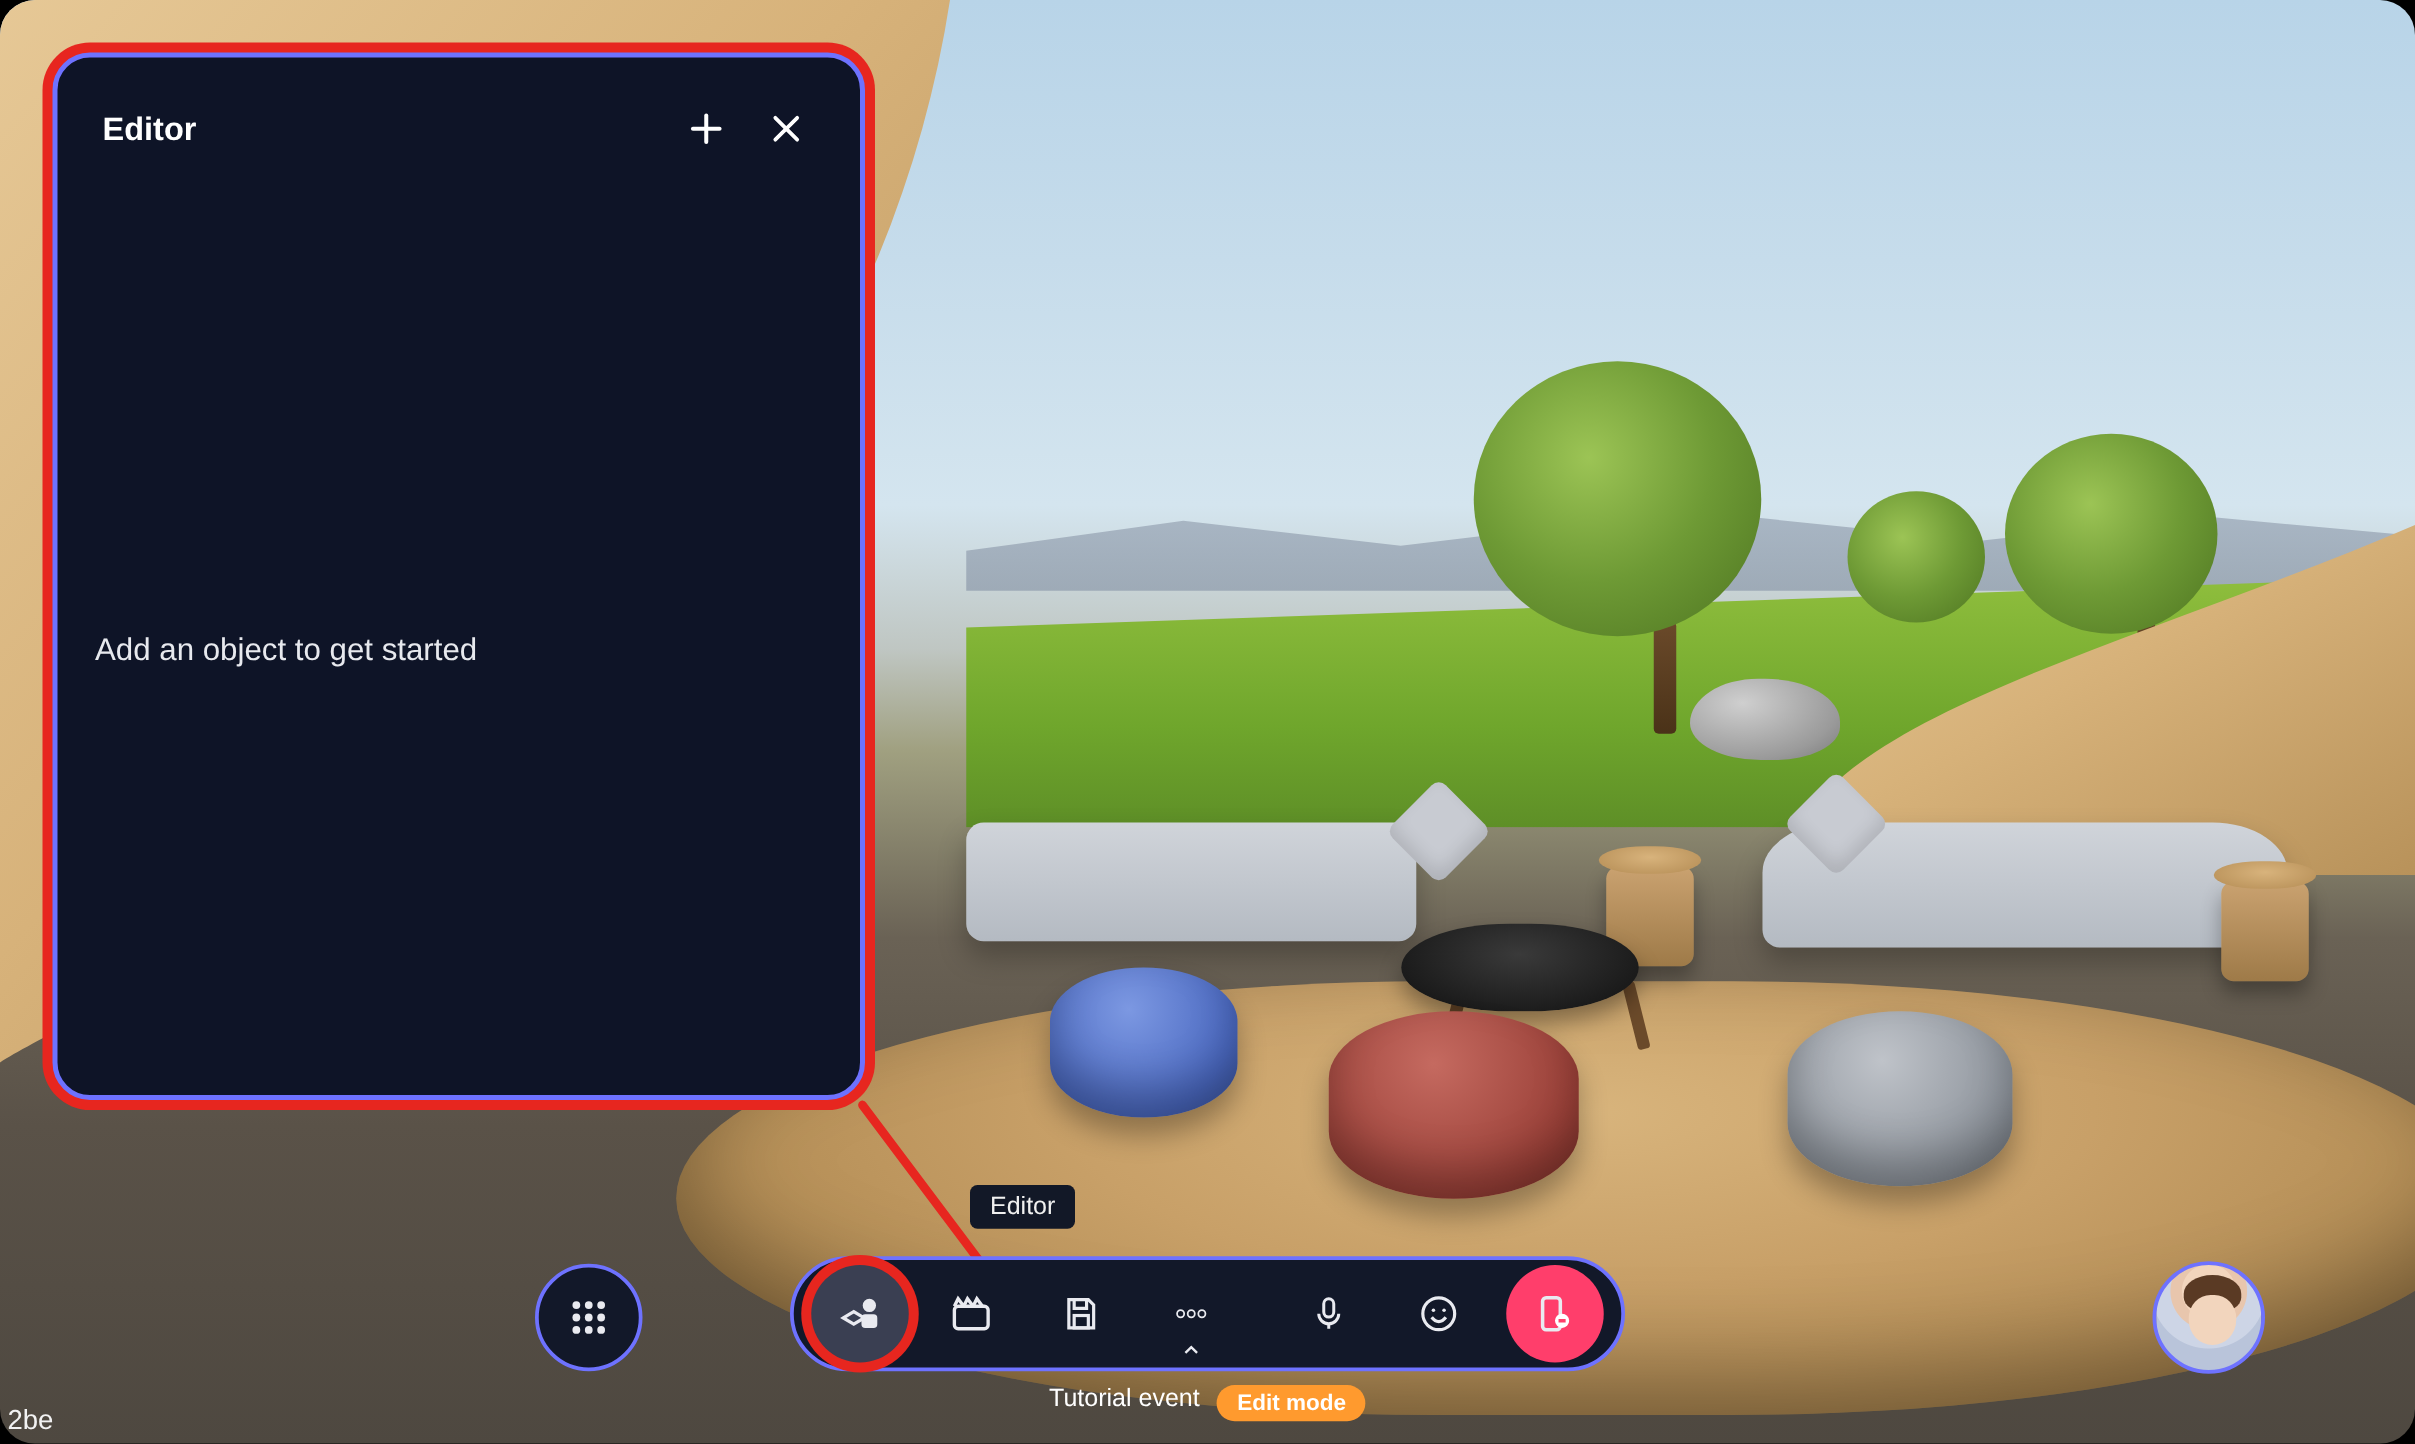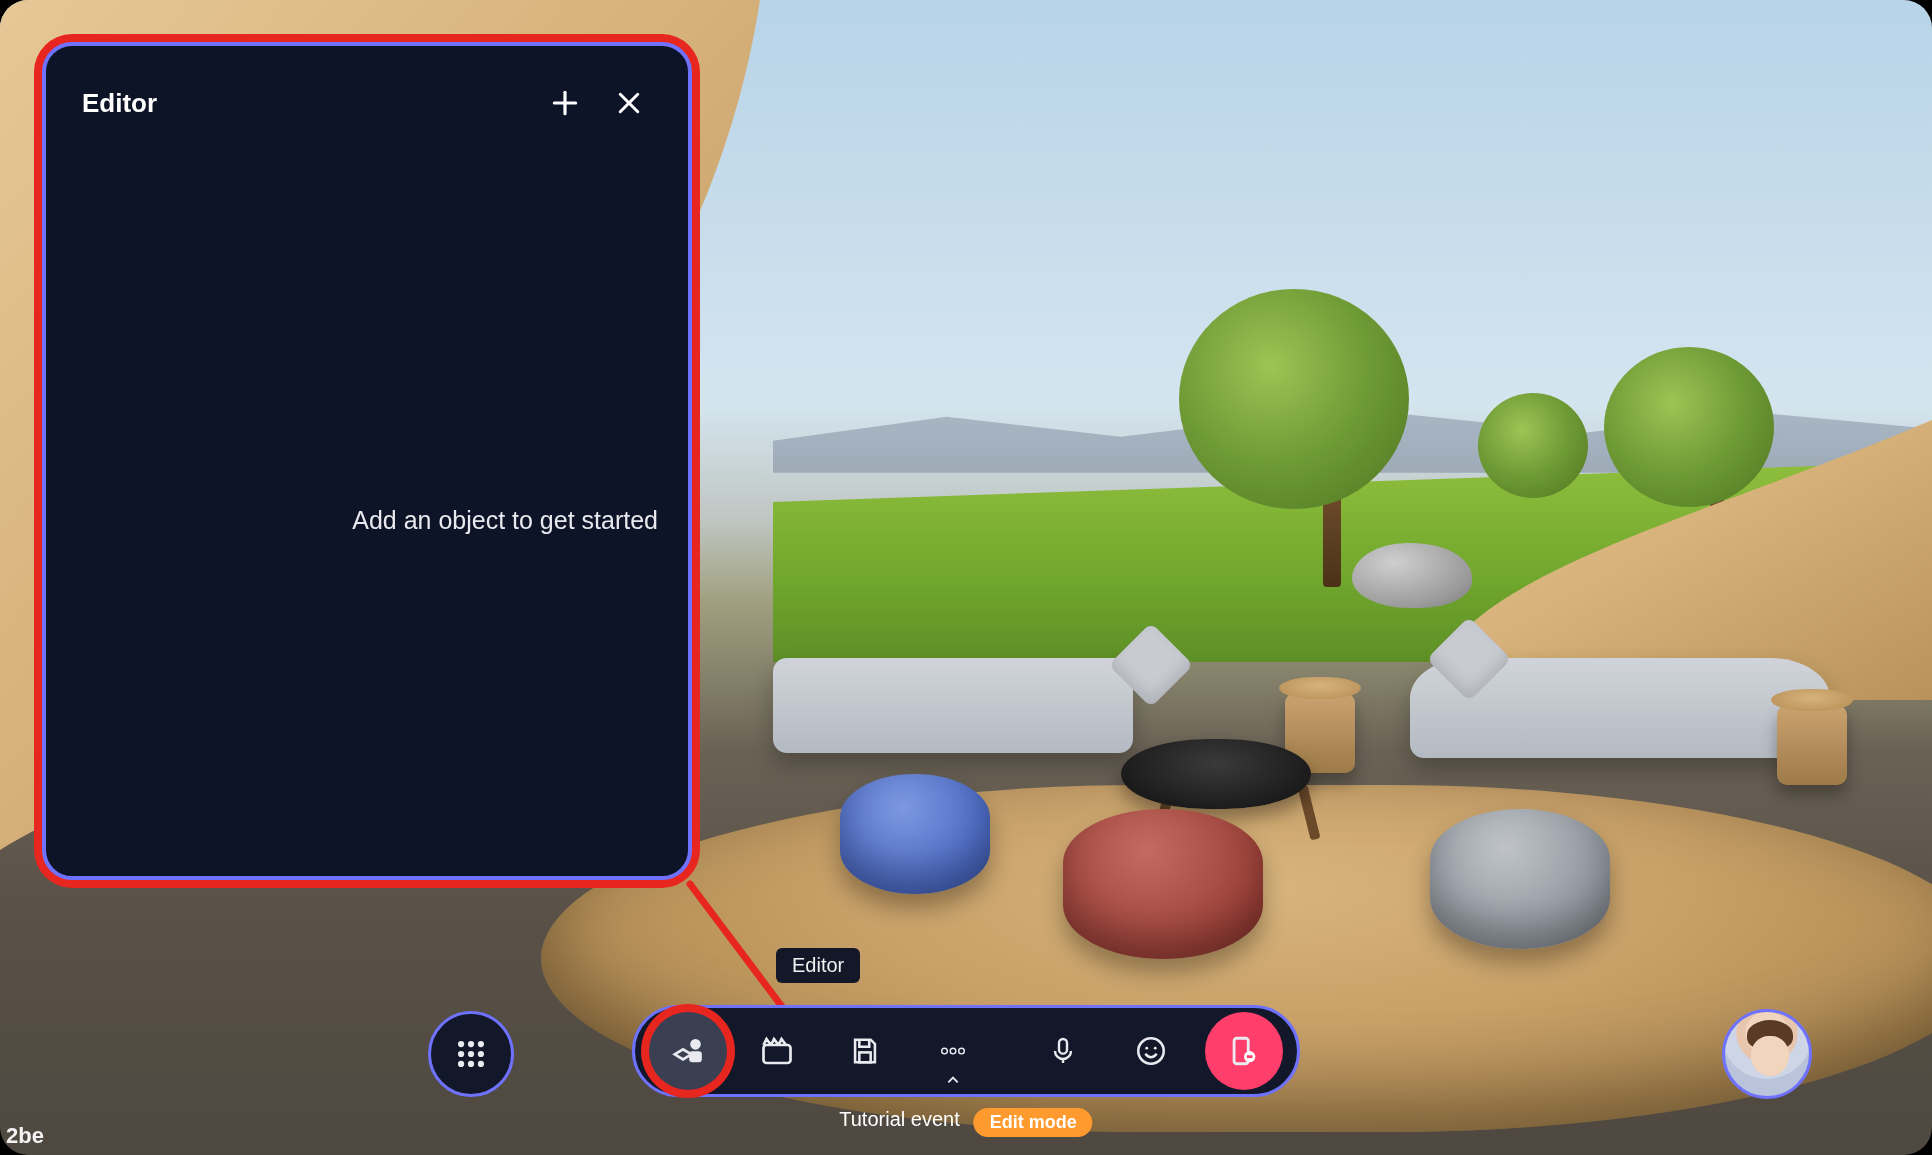--- a/index.html
+++ b/index.html
@@ -198,21 +198,21 @@
     outline: none;
     color: #c9cdd8;
     font-size: 24px;
     width: 100%;
   }
   .search-box input::placeholder { color: #b9bdc8; }
   .editor-body {
     flex: 1;
     display: flex;
     align-items: center;
-    justify-content: flex-end;
+    justify-content: flex-start;
     margin-top: 44px;
   }
   .editor-empty {
     color: #e7e9ee;
     font-size: 25px;
     font-weight: 500;
     text-align: center;
   }
 
   
@@ -336,21 +336,21 @@
     border-radius: 16px;
   }
 
   
   .watermark {
     position: absolute;
     left: 6px;
     bottom: 6px;
     color: #f2f2f2;
     font-size: 22px;
-    font-weight: 700;
+    font-weight: 400;
   }
 </style>
 </head>
 <body>
 
 <div class="viewport">
 
   <div class="hills"></div>
   <div class="grass"></div>
 

